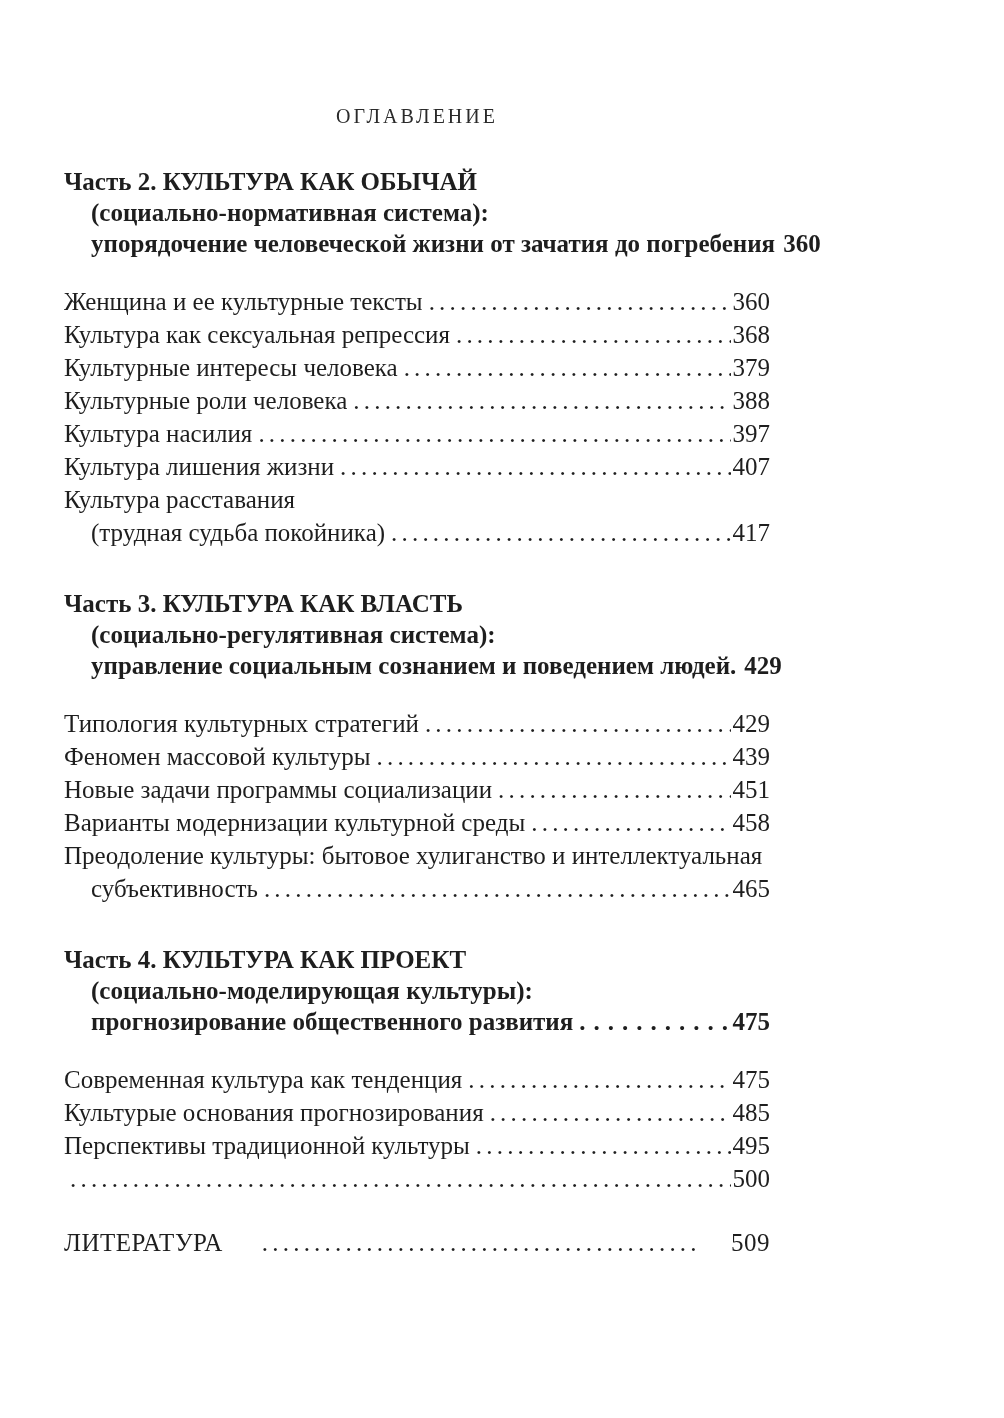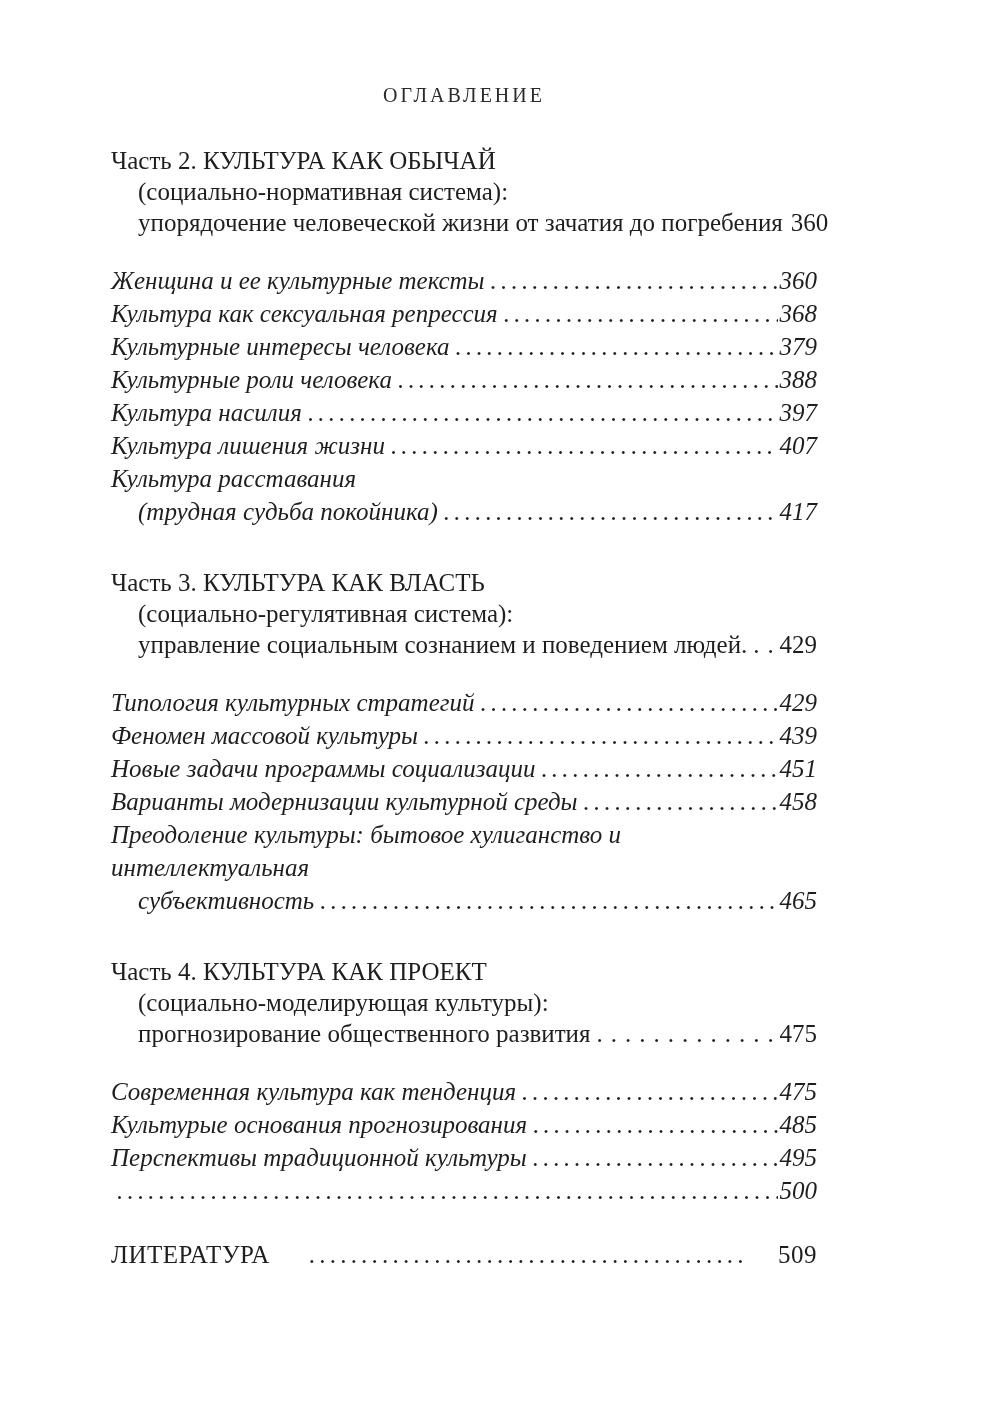--- a/index.html
+++ b/index.html
@@ -9,47 +9,47 @@
   }
   body {
     width: 1004px;
     height: 1418px;
     font-family: "Liberation Serif", "DejaVu Serif", serif;
     color: #1e1e1e;
     overflow: hidden;
   }
   .page {
     width: 706px;
-    margin-left: 111px;
-    padding-top: 84px;
+    margin-left: 64px;
+    padding-top: 105px;
   }
   .running-head {
     text-align: center;
     font-size: 20px;
     letter-spacing: 3px;
     color: #2a2a2a;
     line-height: 22px;
   }
   .part {
     margin-top: 39px;
     font-size: 25px;
     line-height: 31px;
+    font-weight: bold;
   }
   .part-line2, .part-line3 {
     padding-left: 27px;
   }
   .entries {
     margin-top: 26px;
   }
   .row {
     display: flex;
     align-items: baseline;
   }
   .entry {
-    font-style: italic;
     font-size: 25px;
     line-height: 33px;
   }
   .cont {
     padding-left: 27px;
   }
   .title {
     flex: 0 0 auto;
     white-space: nowrap;
   }

